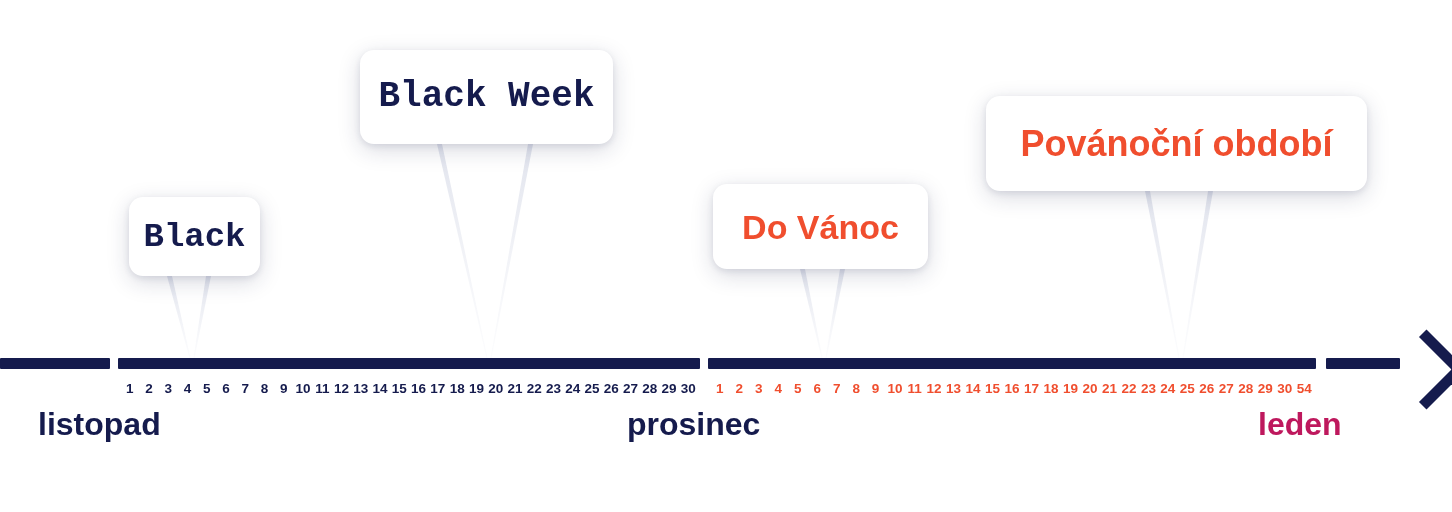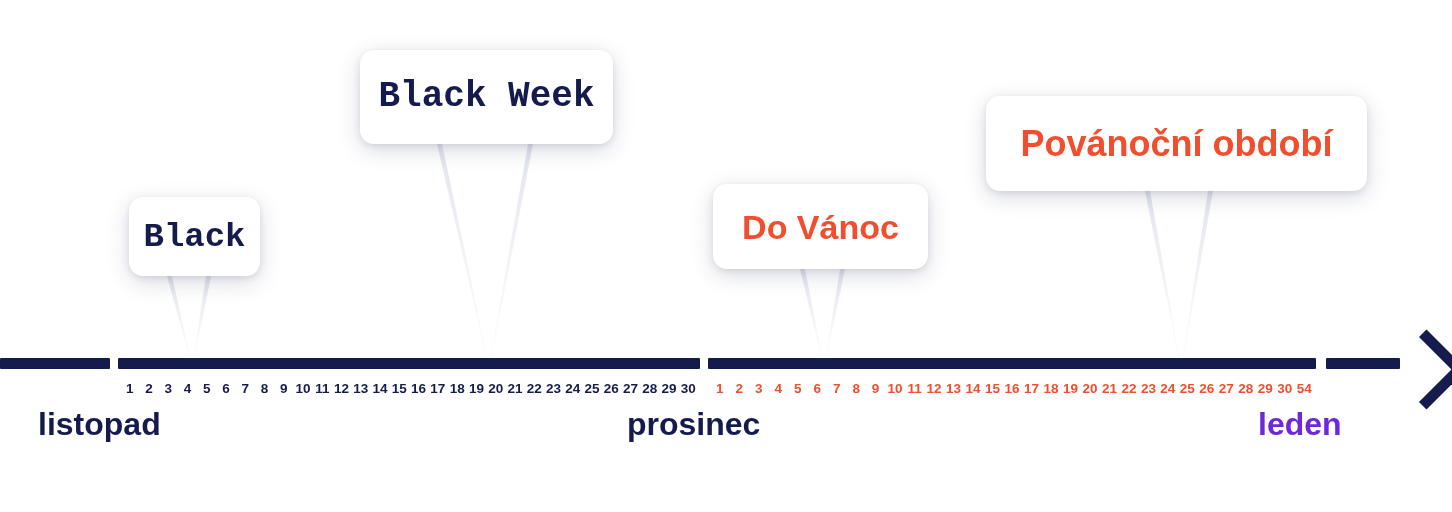--- a/index.html
+++ b/index.html
@@ -172,21 +172,21 @@
         <span class="day org" style="color: rgb(240, 78, 46);">28</span>
         <span class="day org" style="color: rgb(240, 78, 46);">29</span>
         <span class="day org" style="color: rgb(240, 78, 46);">30</span>
         <span class="day org" style="color: rgb(240, 78, 46);">54</span>
       </div>
     </div>
 
   <div id="months-layer">
       <div class="month" style="left: 38px; top: 408px; color: rgb(21, 27, 77);">listopad</div>
       <div class="month" style="left: 627px; top: 408px; color: rgb(21, 27, 77);">prosinec</div>
-      <div class="month" style="left: 1258px; top: 408px; color: #6d28d9;">leden</div>
+      <div class="month" style="left: 1258px; top: 408px; color: #be185d;">leden</div>
     </div>
 
   <div id="pointers-layer">
       <div class="pointer" style="left: 166px; top: 276px; width: 46px; height: 82px;">
         <svg width="46" height="82" viewBox="0 0 46 82">
           <defs>
             <linearGradient id="pg0" x1="0" y1="0" x2="0" y2="1">
               <stop offset="0%" stop-color="#dfe2ec" stop-opacity="0.95"></stop>
               <stop offset="45%" stop-color="#e9ebf2" stop-opacity="0.70"></stop>
               <stop offset="100%" stop-color="#f4f5f9" stop-opacity="0.30"></stop>

